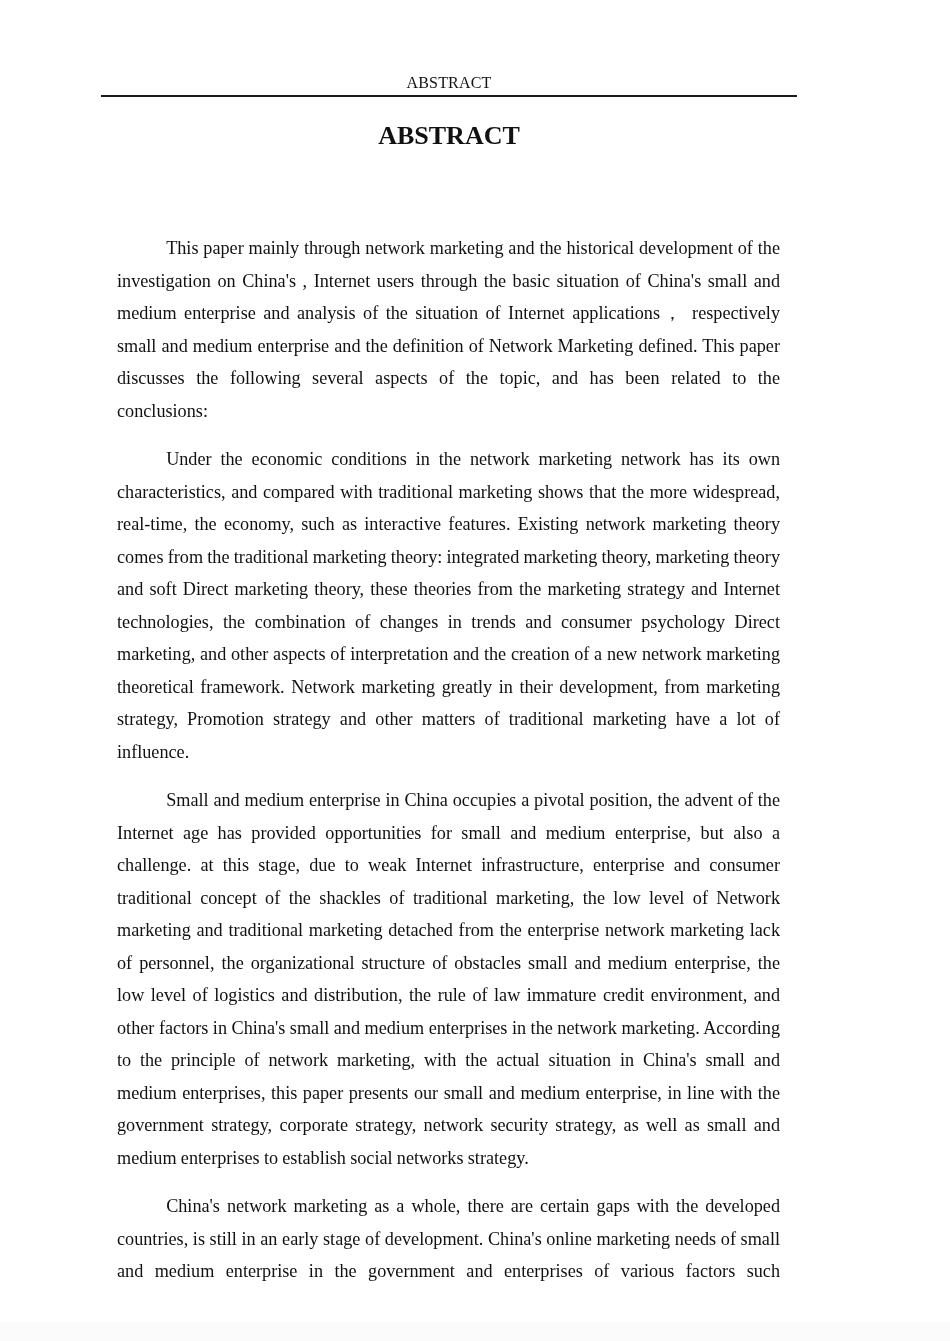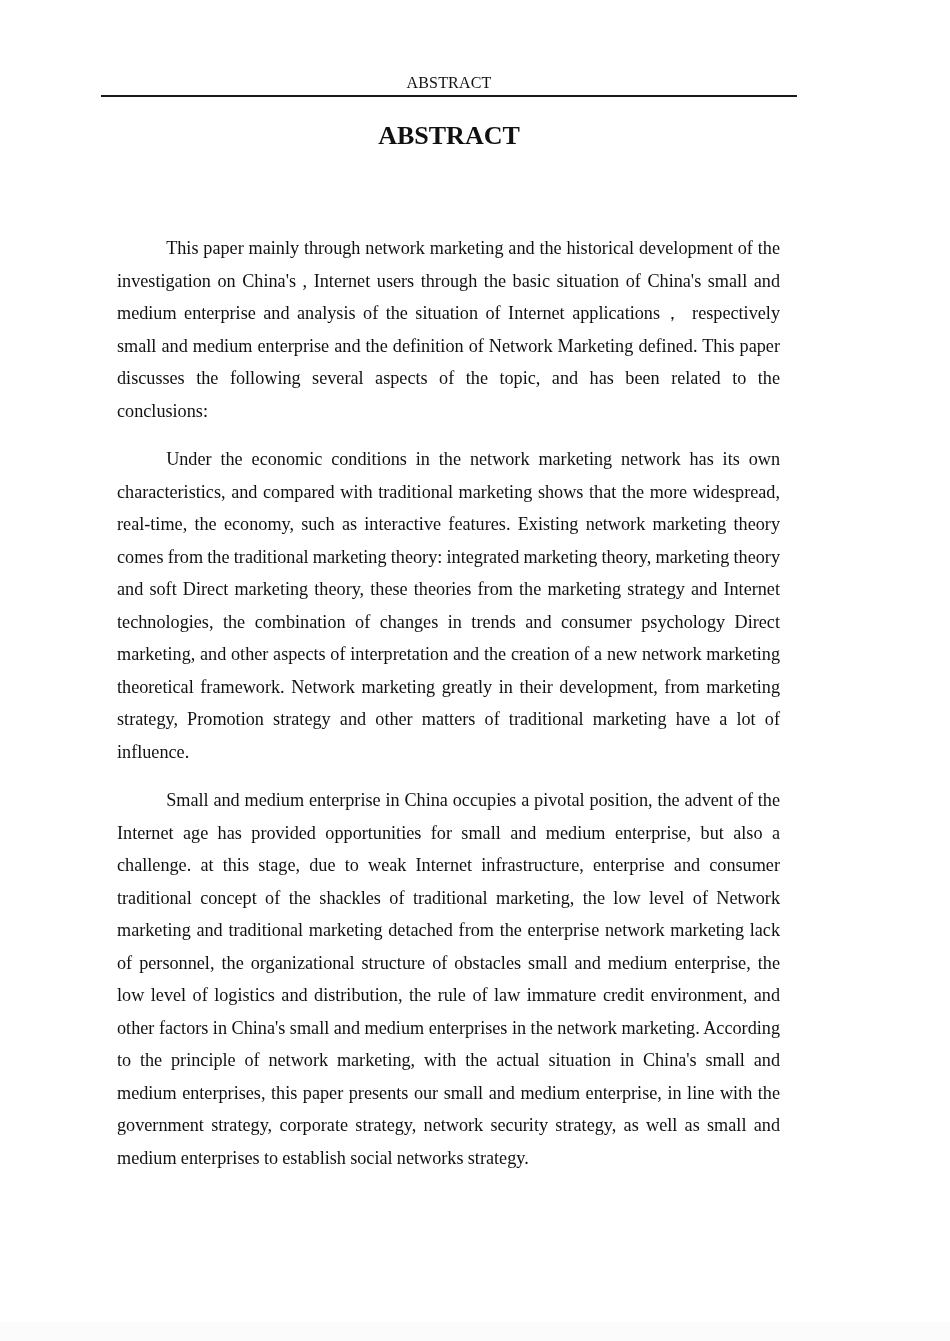--- a/index.html
+++ b/index.html
@@ -81,16 +81,17 @@
 
 <div class="page">
   <div class="running-header">ABSTRACT</div>
   <div class="header-rule"></div>
   <h1 class="title" style="margin:0;">ABSTRACT</h1>
 
   <div class="body-text">
     <p class="para">This paper mainly through network marketing and the historical development of the investigation on China's , Internet users through the basic situation of China's small and medium enterprise and analysis of the situation of Internet applications， respectively small and medium enterprise and the definition of Network Marketing defined. This paper discusses the following several aspects of the topic, and has been related to the conclusions:</p>
     <p class="para">Under the economic conditions in the network marketing network has its own characteristics, and compared with traditional marketing shows that the more widespread, real-time, the economy, such as interactive features. Existing network marketing theory comes from the traditional marketing theory: integrated marketing theory, marketing theory and soft Direct marketing theory, these theories from the marketing strategy and Internet technologies, the combination of changes in trends and consumer psychology Direct marketing, and other aspects of interpretation and the creation of a new network marketing theoretical framework. Network marketing greatly in their development, from marketing strategy, Promotion strategy and other matters of traditional marketing have a lot of influence.</p>
     <p class="para">Small and medium enterprise in China occupies a pivotal position, the advent of the Internet age has provided opportunities for small and medium enterprise, but also a challenge. at this stage, due to weak Internet infrastructure, enterprise and consumer traditional concept of the shackles of traditional marketing, the low level of Network marketing and traditional marketing detached from the enterprise network marketing lack of personnel, the organizational structure of obstacles small and medium enterprise, the low level of logistics and distribution, the rule of law immature credit environment, and other factors in China's small and medium enterprises in the network marketing. According to the principle of network marketing, with the actual situation in China's small and medium enterprises, this paper presents our small and medium enterprise, in line with the government strategy, corporate strategy, network security strategy, as well as small and medium enterprises to establish social networks strategy.</p>
+    <p class="para last">China's network marketing as a whole, there are certain gaps with the developed countries, is still in an early stage of development. China's online marketing needs of small and medium enterprise in the government and enterprises of various factors such</p>
   </div>
 
   <div class="bottom-band"></div>
 </div>
 
 </body></html>

